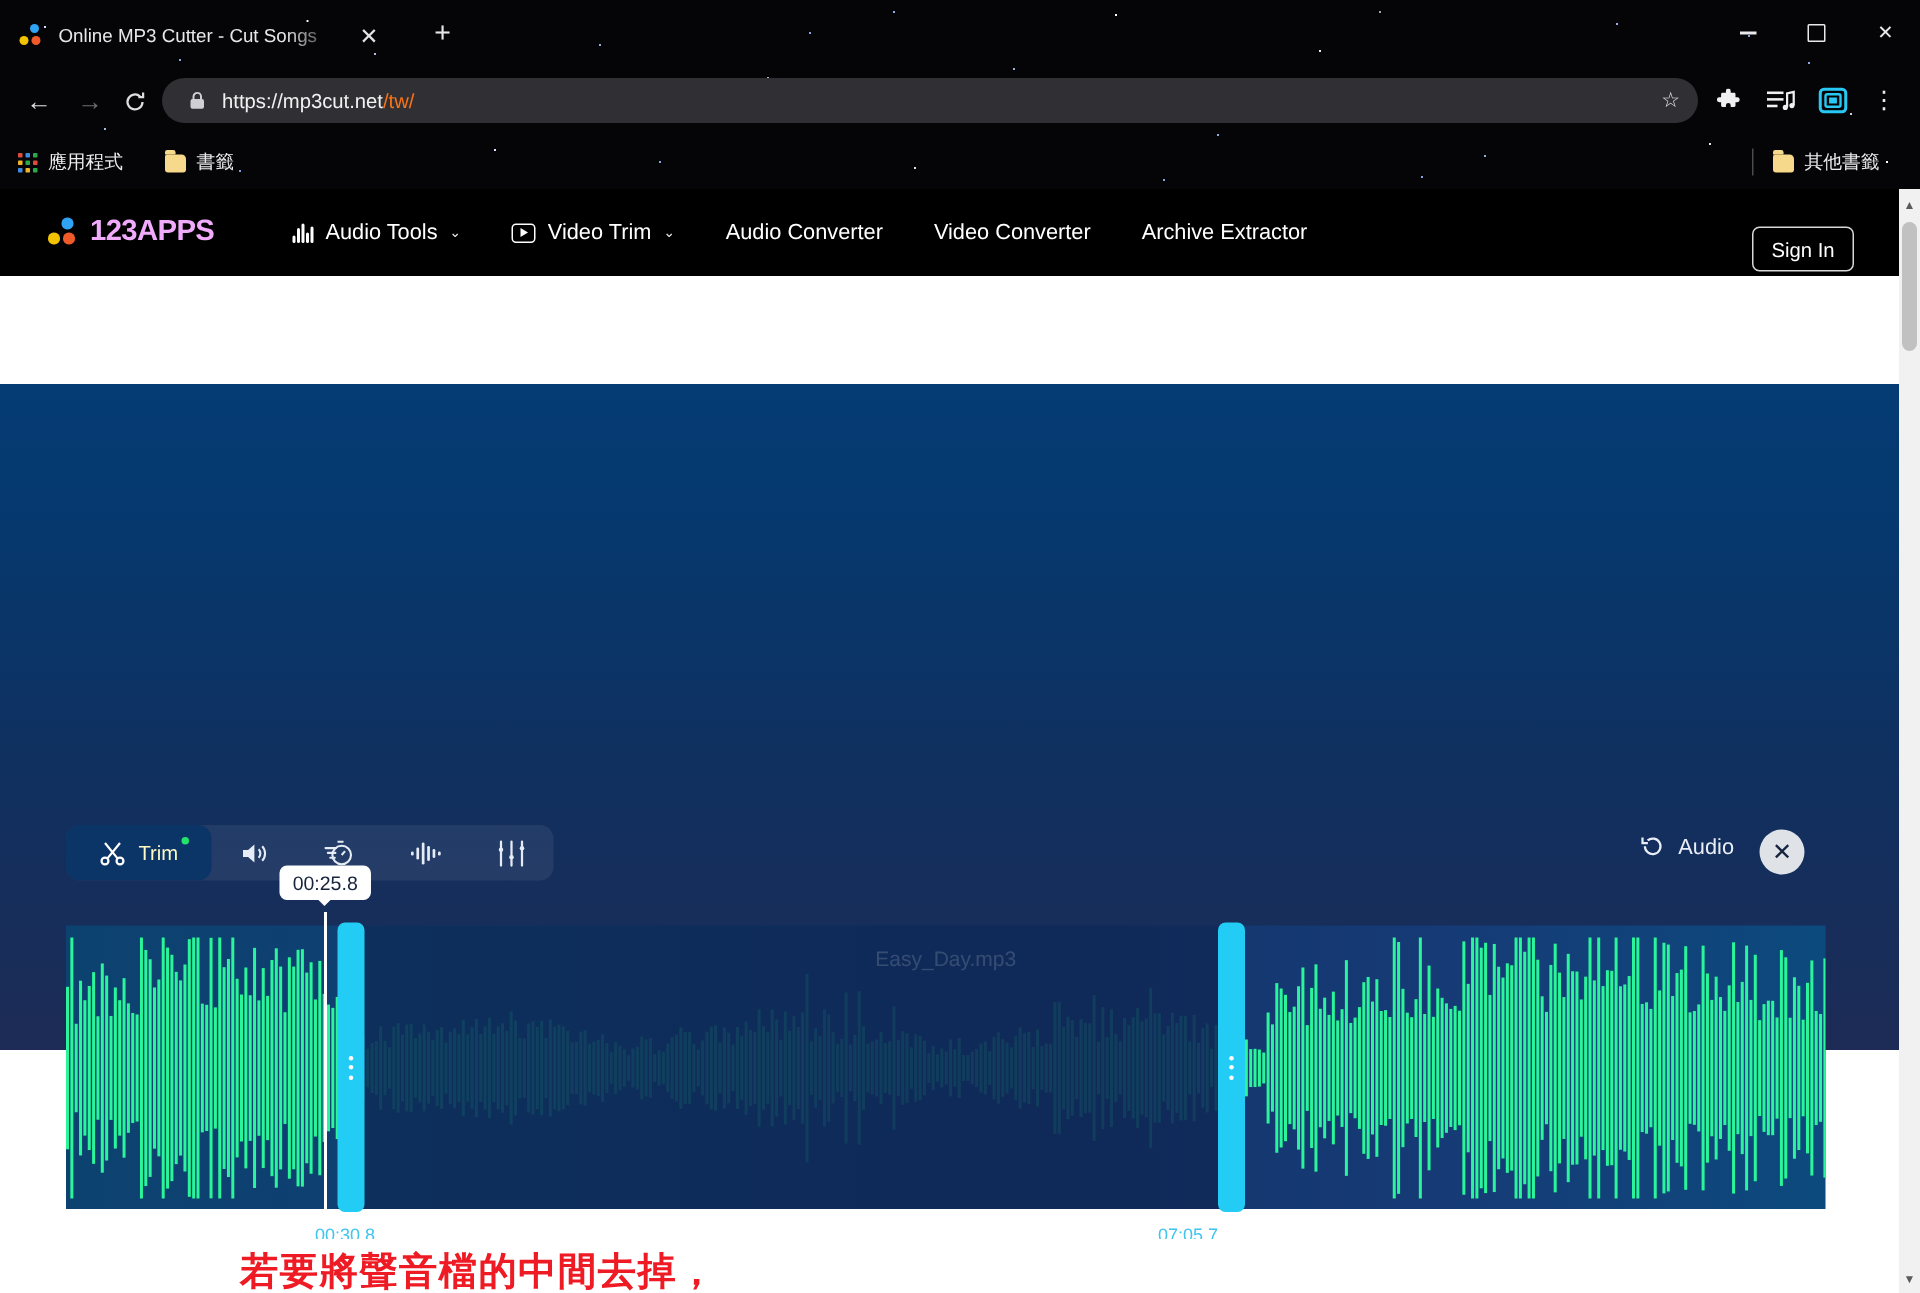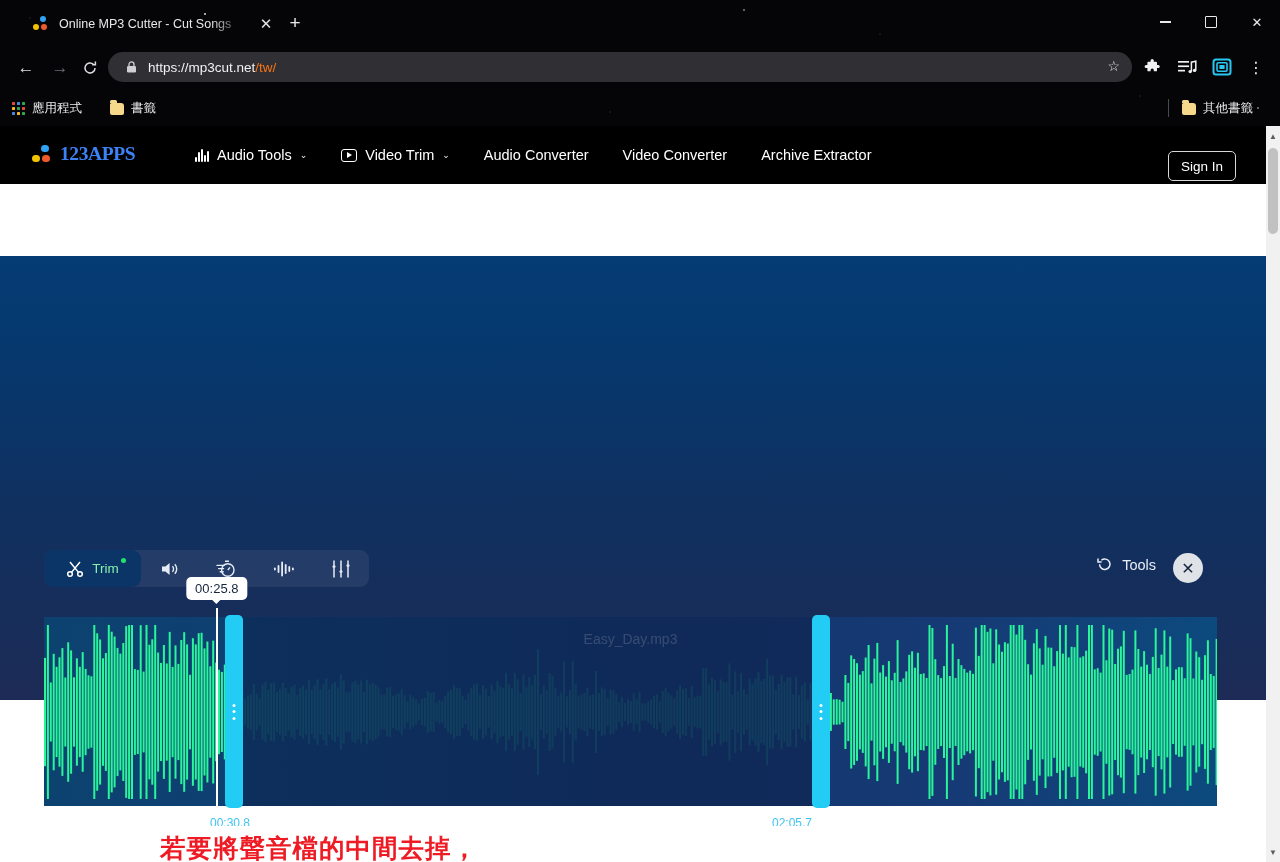--- a/index.html
+++ b/index.html
@@ -47,21 +47,21 @@
       radial-gradient(1px 1px at 990px 104px, #a8c8ff 45%, transparent 60%),
       radial-gradient(1px 1px at 1056px 70px, #d6e5ff 45%, transparent 60%),
       radial-gradient(1px 1px at 1166px 24px, #9dbfff 45%, transparent 60%),
       radial-gradient(1px 1px at 1234px 76px, #e6f0ff 45%, transparent 60%),
       #050507;
   }
 
   
   .tabstrip { position: absolute; left: 0; top: 0; width: 1280px; height: 44px; }
   .tab {
-    position: absolute; left: 20px; top: 6px; width: 264px; height: 36px;
+    position: absolute; left: 0; top: 6px; width: 264px; height: 36px;
     display: flex; align-items: center; gap: 9px; padding: 0 8px 0 13px;
     border-radius: 8px 8px 0 0;
   }
   .tab-fav { width: 17px; height: 17px; position: relative; flex: 0 0 auto; }
   .tab-fav i { position: absolute; border-radius: 50%; display: block; }
   .tab-fav .d1 { width: 6px; height: 6px; background: #30a3f5; left: 7px; top: 0px; }
   .tab-fav .d2 { width: 6px; height: 6px; background: #f2c300; left: 0px; top: 8px; }
   .tab-fav .d3 { width: 6px; height: 6px; background: #f05a28; left: 8px; top: 8px; }
   .tab-title {
     font-size: 12.5px; color: #e8e8ea; white-space: nowrap; overflow: hidden;
@@ -126,21 +126,21 @@
   
   .page { position: absolute; left: 0; top: 126px; width: 1266px; height: 736px;
     background: #fff; overflow: hidden; }
   .sitehdr { height: 58px; background: #000; position: relative; }
   .logo { position: absolute; left: 32px; top: 17px; display: flex; align-items: center; gap: 9px; }
   .logo-dots { width: 19px; height: 19px; position: relative; }
   .logo-dots i { position: absolute; border-radius: 50%; }
   .logo-dots .a { width: 7.5px; height: 7.5px; background: #30a3f5; left: 9px; top: 0px; }
   .logo-dots .b { width: 7.5px; height: 7.5px; background: #f2c300; left: 0px; top: 10px; }
   .logo-dots .c { width: 7.5px; height: 7.5px; background: #f05a28; left: 10px; top: 10px; }
-  .logo-txt { color: #3b82f6; font-size: 19.5px; font-weight: 700; letter-spacing: -0.4px; font-family: Liberation Serif, serif; }
+  .logo-txt { color: #f0abfc; font-size: 19.5px; font-weight: 700; letter-spacing: -0.4px; }
   .nav { position: absolute; left: 178px; top: 0; height: 58px; display: flex; align-items: center; gap: 0; }
   .navitem { display: flex; align-items: center; gap: 8px; color: #fff; font-size: 14.5px;
     padding: 0 17px; height: 58px; line-height: 58px; white-space: nowrap; }
   .caret { font-size: 9px; opacity: .95; }
   .eq-ico { display: inline-flex; align-items: flex-end; gap: 1.5px; height: 13px; }
   .eq-ico i { width: 1.6px; background: #fff; display: block; border-radius: 1px; }
   .play-ico { width: 16px; height: 13px; border: 1.4px solid #fff; border-radius: 3px;
     display: inline-flex; align-items: center; justify-content: center; }
   .play-ico::after { content: ""; border-left: 5px solid #fff; border-top: 3.2px solid transparent;
     border-bottom: 3.2px solid transparent; margin-left: 1px; }
@@ -151,21 +151,21 @@
   .whitegap { height: 72px; background: #fff; }
 
   
   .editor { position: relative; height: 444px;
     background: linear-gradient(180deg, #053c74 0%, #05396f 18%, #10305f 58%, #1d2b56 100%); }
   .tools { position: absolute; left: 44px; top: 294px; height: 37px; display: flex;
     background: rgba(255,255,255,.07); border-radius: 9px; overflow: hidden; }
   .tool { width: 57px; height: 37px; display: flex; align-items: center; justify-content: center;
     position: relative; }
   .tool.active { width: 97px; background: #0a3566; border-radius: 9px; gap: 8px; }
-  .tool .lbl { color: #86efac; font-size: 13.5px; }
+  .tool .lbl { color: #fef9c3; font-size: 13.5px; }
   .dotgreen { position: absolute; width: 5px; height: 5px; background: #23e36a; border-radius: 50%;
     right: 15px; top: 8px; }
   .reset { position: absolute; right: 110px; top: 300px; display: flex; align-items: center;
     gap: 9px; color: #e9eef6; font-size: 14.5px; }
   .closebtn { position: absolute; right: 63px; top: 297px; width: 30px; height: 30px;
     border-radius: 50%; background: #dfe3e8; color: #15243f; display: flex;
     align-items: center; justify-content: center; font-size: 16px; }
 
   
   .wave-wrap { position: absolute; left: 44px; top: 361px; width: 1173px; height: 189px; }
@@ -390,21 +390,21 @@
             </g>
           </svg>
         </div>
       </div>
 
       <div class="reset">
         <svg width="17" height="17" viewBox="0 0 17 17">
           <path d="M3.6 8.2a5.2 5.2 0 1 0 1.8-3.9" fill="none" stroke="#e9eef6" stroke-width="1.5"></path>
           <path d="M2 2.4v3.6h3.6" fill="none" stroke="#e9eef6" stroke-width="1.5"></path>
         </svg>
-        <span>Tools</span>
+        <span>Audio</span>
       </div>
       <div class="closebtn">✕</div>
 
       <div class="wave-wrap">
         <div class="wave-bg"></div>
         <svg class="wave-canvas" id="wavesvg" viewBox="0 0 1173 189" preserveAspectRatio="none">
             <rect x="0.0" y="40.9" width="2" height="108.3" fill="#2af59a" opacity="1"></rect>
             <rect x="2.9" y="8.0" width="2" height="174.0" fill="#2af59a" opacity="1"></rect>
             <rect x="5.8" y="65.5" width="2" height="59.0" fill="#2af59a" opacity="1"></rect>
             <rect x="8.7" y="36.8" width="2" height="116.5" fill="#2af59a" opacity="1"></rect>
@@ -827,21 +827,21 @@
         <div class="handle" id="hR" style="left: 767.85px;">
           <span class="grip">
               <i></i>
               <i></i>
               <i></i>
             </span>
         </div>
       </div>
 
       <div class="tlabel" style="left:210px">00:30.8</div>
-      <div class="tlabel" style="left:772px">02:05.7</div>
+      <div class="tlabel" style="left:772px">07:05.7</div>
 
       <div class="tooltip">Trim / Cut</div>
 
     </div>
 
     <div class="annot">
       <div class="annot-line">若要將聲音檔的中間去掉，</div>
 
     </div>
 

